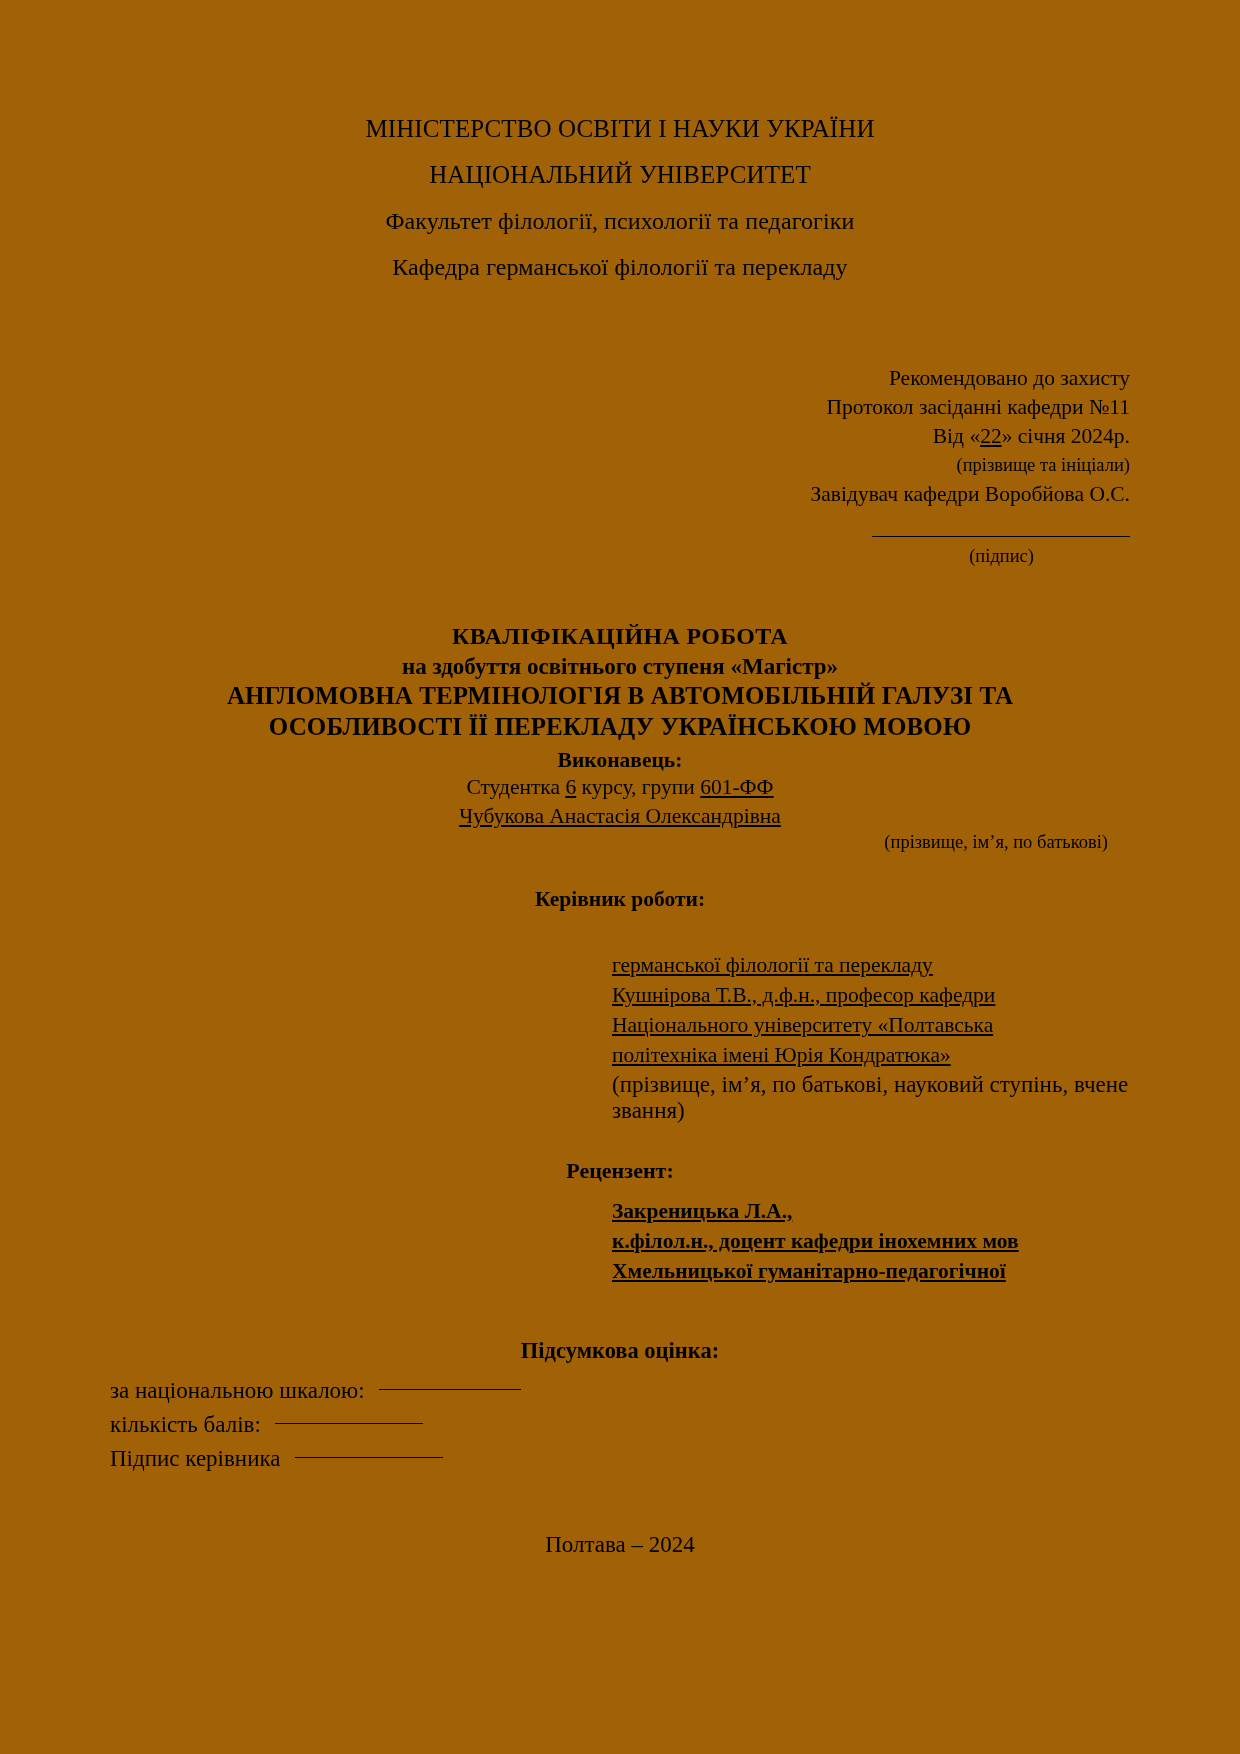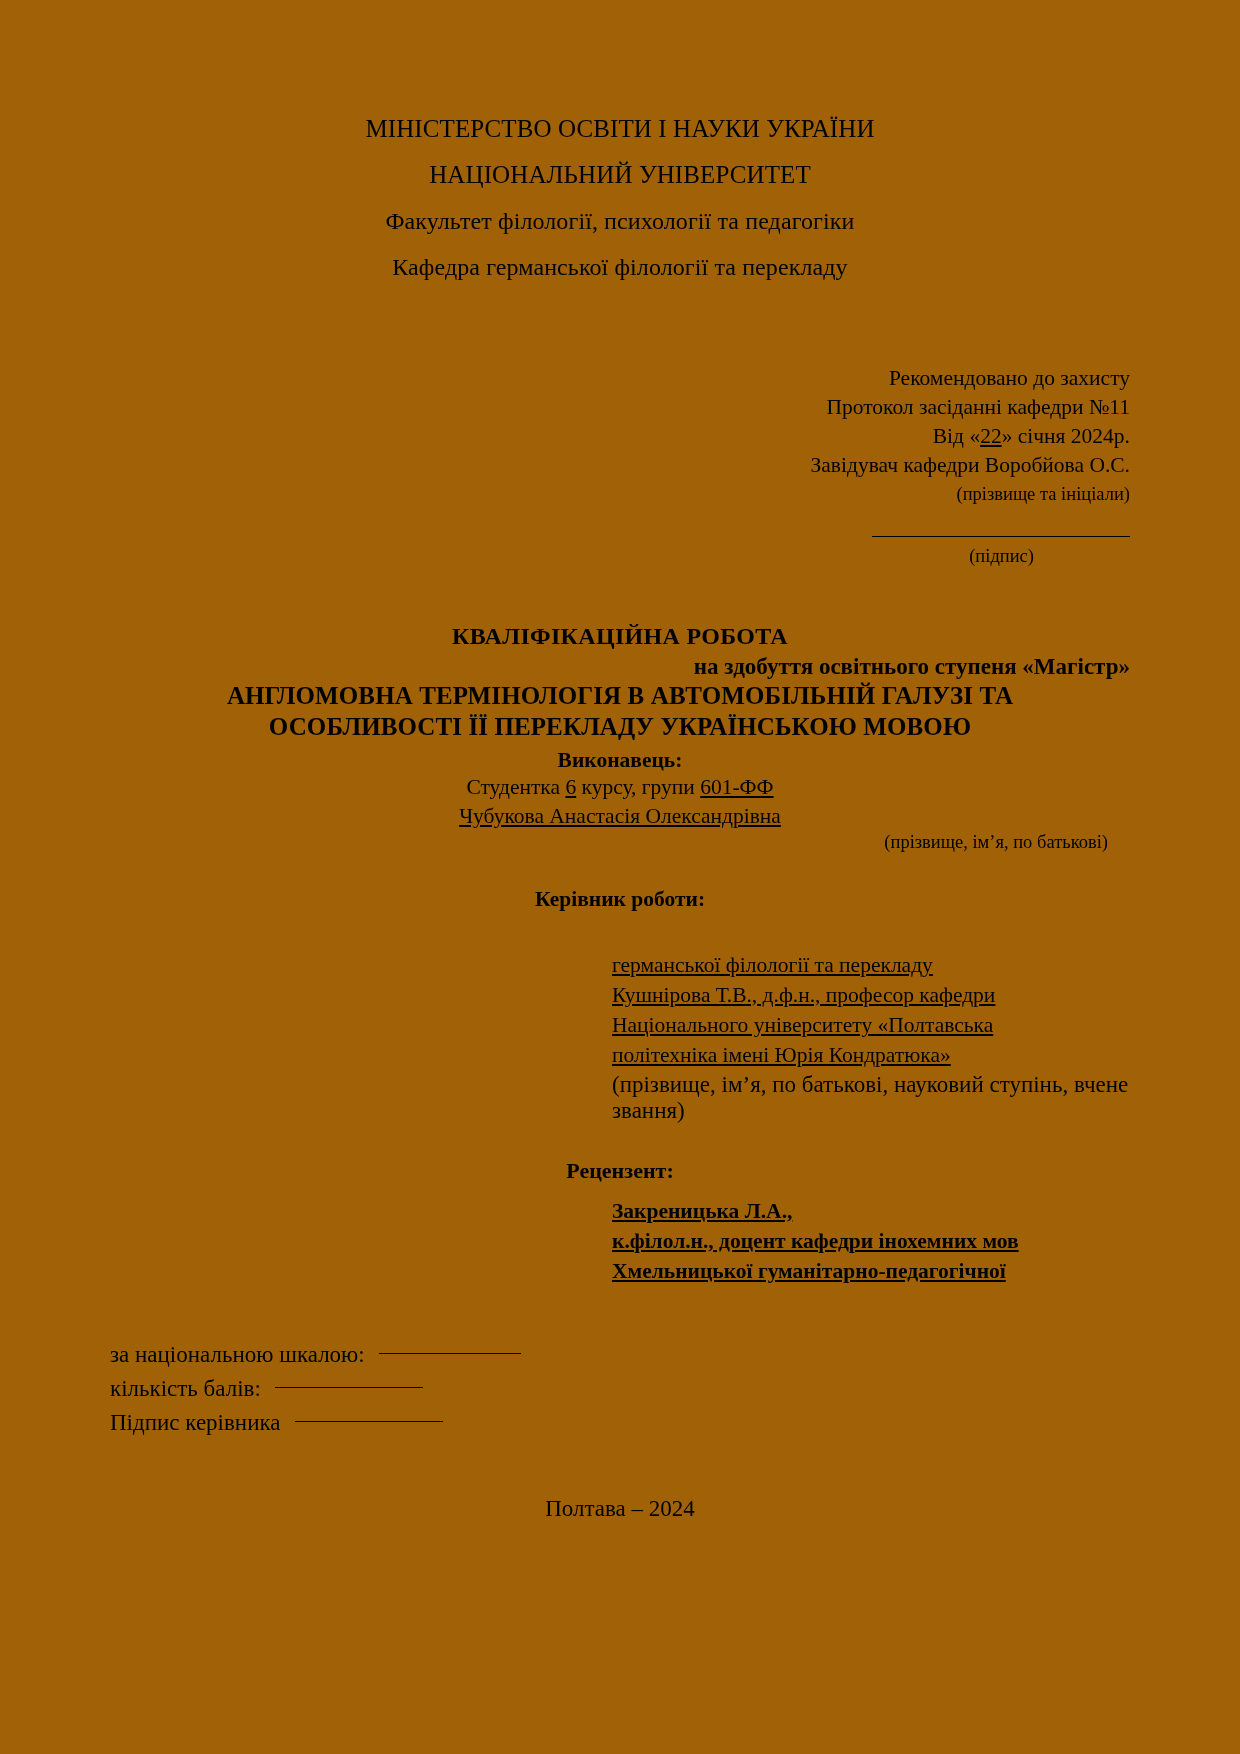--- a/index.html
+++ b/index.html
@@ -73,21 +73,20 @@
   }
   .title-block .t1 {
     font-size: 24px;
     font-weight: bold;
     letter-spacing: 0.3px;
   }
   .title-block .t2 {
     font-size: 23px;
     font-weight: bold;
     margin-top: 4px;
-    text-align: right;
   }
   .title-block .t3 {
     font-size: 25px;
     line-height: 31px;
     letter-spacing: 0.1px;
     font-weight: bold;
   }
 
   
   .performer {
@@ -205,22 +204,22 @@
     <div class="line sm">Факультет філології, психології та педагогіки</div>
     <div class="line sm">Кафедра германської філології та перекладу</div>
   </div>
 
   <div class="approval">
     <div class="row">Рекомендовано до захисту</div>
     <div class="row">Протокол засіданні кафедри №11</div>
     <div class="row">
       <span>Від «</span><span class="u">22</span><span>» січня 2024р.</span>
     </div>
+    <div class="row small">(прізвище та ініціали)</div>
     <div class="row">Завідувач кафедри Воробйова О.С.</div>
-    <div class="row small">(прізвище та ініціали)</div>
     <div>
       <span class="sig-line"></span>
     </div>
     <div class="sig-caption">(підпис)</div>
   </div>
 
   <div class="title-block">
     <div class="t1">КВАЛІФІКАЦІЙНА РОБОТА</div>
     <div class="t2">на здобуття освітнього ступеня «Магістр»</div>
     <div class="t3">
@@ -257,20 +256,21 @@
   <div class="reviewer">
     <div class="lbl">Рецензент:</div>
     <div class="body">
       <span>Закреницька Л.А.,</span>
       <span>к.філол.н., доцент кафедри інохемних мов</span>
       <span>Хмельницької гуманітарно-педагогічної</span>
     </div>
   </div>
 
   <div class="grade">
+    <div class="lbl">Підсумкова оцінка:</div>
     <div class="rows">
       <div>
         <span>за національною шкалою:</span><span class="blank w1"></span>
       </div>
       <div>
         <span>кількість балів:</span><span class="blank w2"></span>
       </div>
       <div>
         <span>Підпис керівника</span><span class="blank w3"></span>
       </div>

